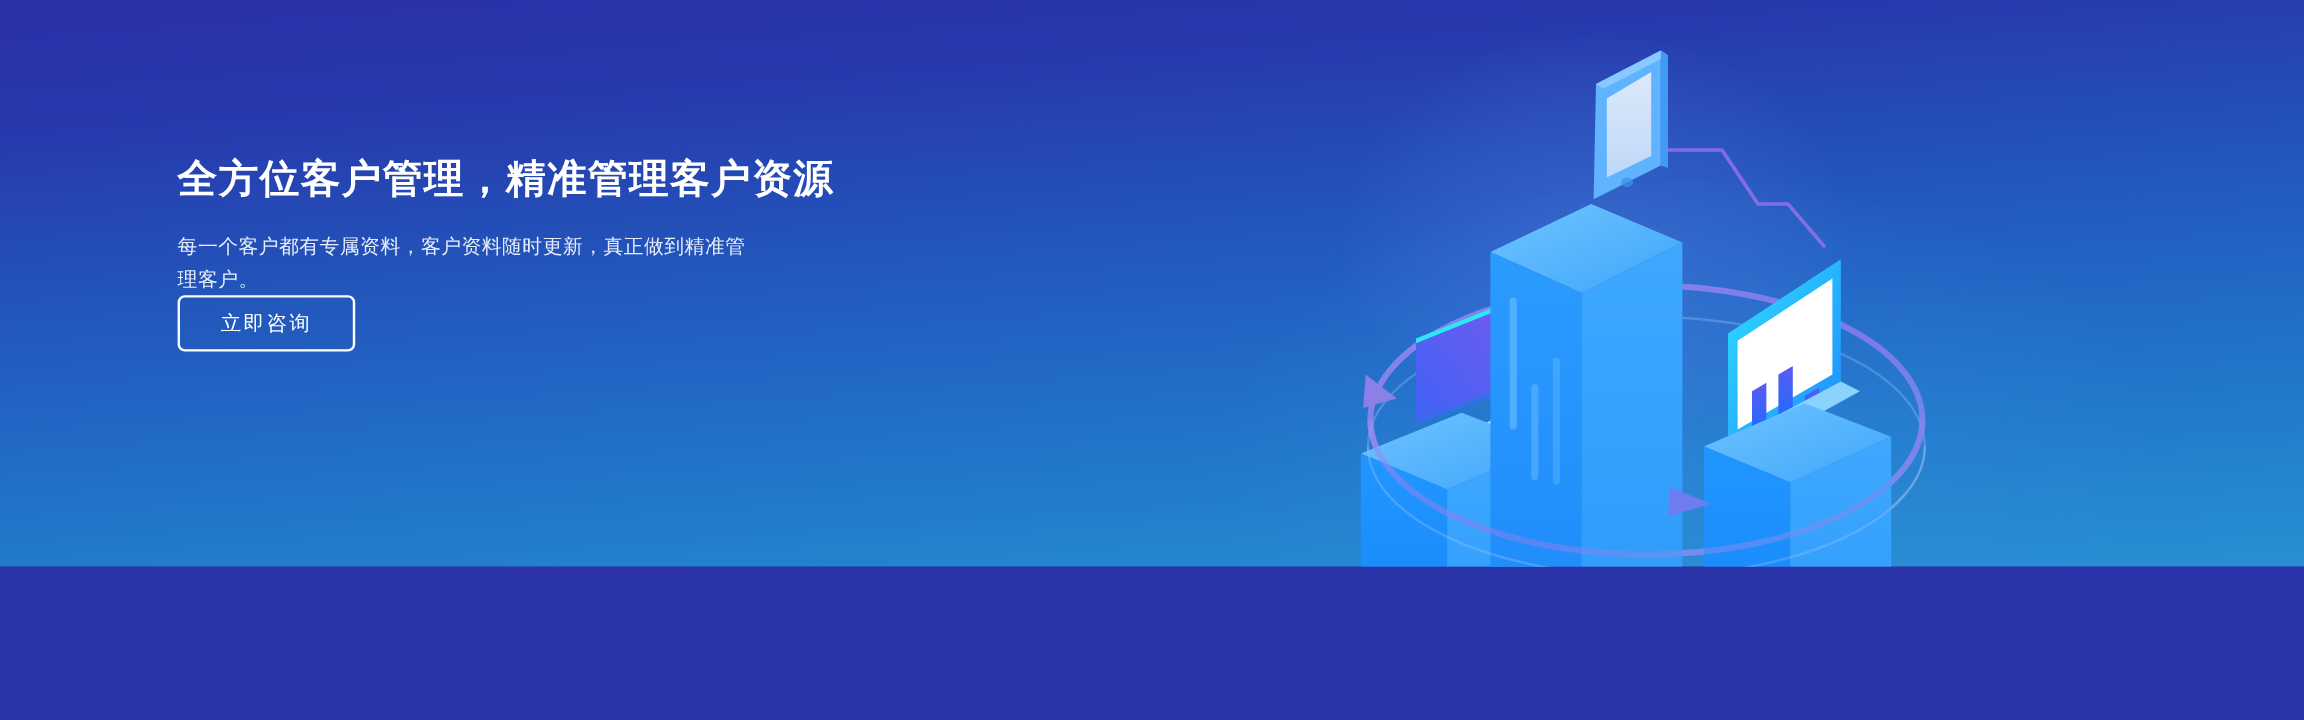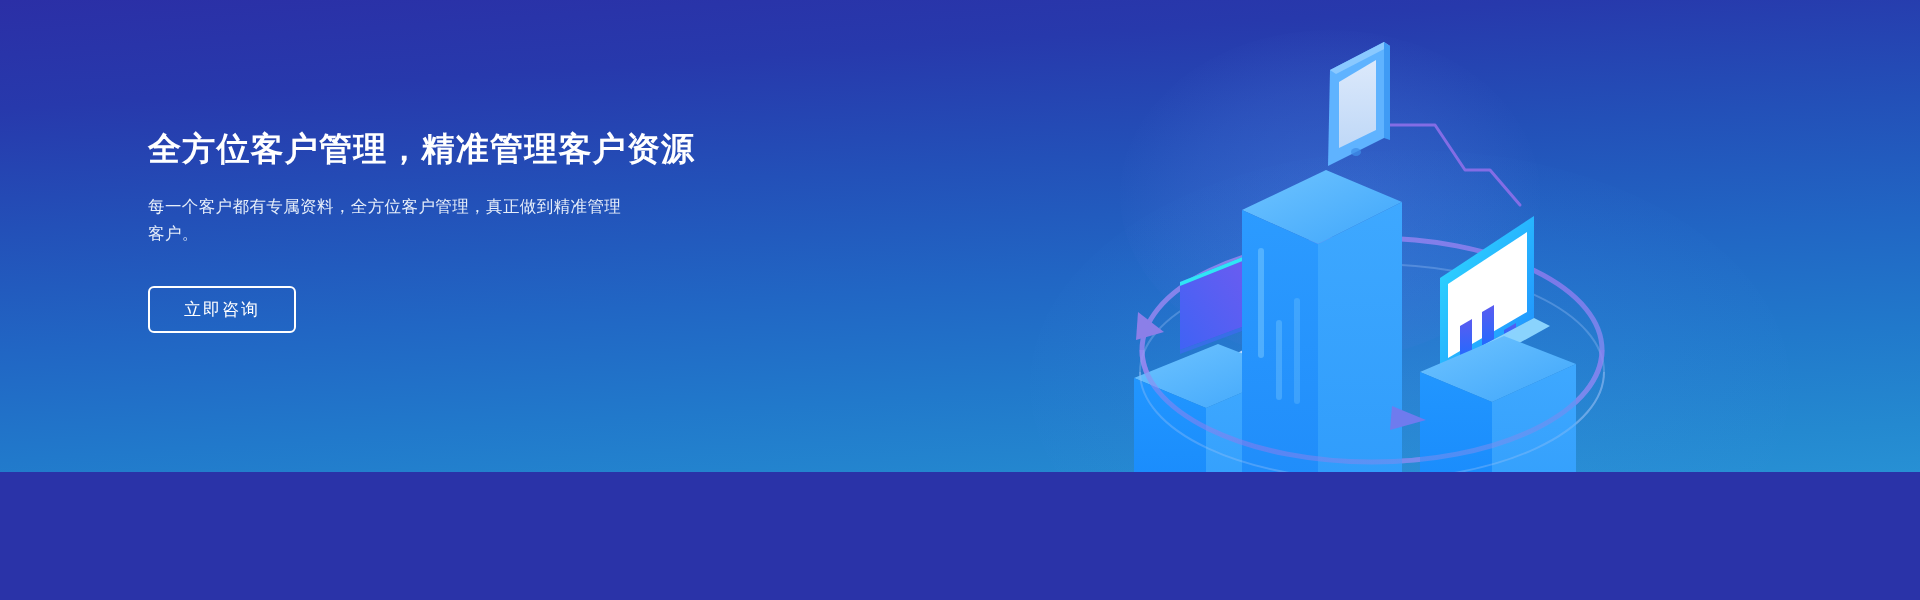--- a/index.html
+++ b/index.html
@@ -62,21 +62,20 @@
   .subtitle {
     margin-top:22px;
     color:#E6EEFA;
     font-size:16.5px;
     line-height:1.62;
     letter-spacing:0.4px;
     max-width:480px;
   }
   .cta {
     display:inline-block;
-    margin-top:40px;
     padding:13px 34px;
     border:2px solid #ffffff;
     border-radius:6px;
     color:#ffffff;
     font-size:17px;
     letter-spacing:2px;
     background:transparent;
     cursor:pointer;
     line-height:1;
   }
@@ -93,21 +92,21 @@
 <body>
 
 <div id="banner">
 
   <div class="glow glow-a"></div>
   <div class="glow glow-b"></div>
 
   <div class="content">
     <h1 class="headline">全方位客户管理，精准管理客户资源</h1>
 
-    <p class="subtitle">每一个客户都有专属资料，全方位客户管理，真正做到精准管理客户。</p>
+    <p class="subtitle">每一个客户都有专属资料，客户资料随时更新，真正做到精准管理客户。</p>
 
     <button class="cta">立即咨询</button>
   </div>
 
   <div class="art">
     <svg viewBox="0 0 560 560" xmlns="http://www.w3.org/2000/svg">
       <defs>
         <linearGradient id="gTopFace" x1="0" y1="0" x2="1" y2="1">
           <stop offset="0%" stop-color="#6FC4FF"></stop>
           <stop offset="100%" stop-color="#3FA6FB"></stop>

